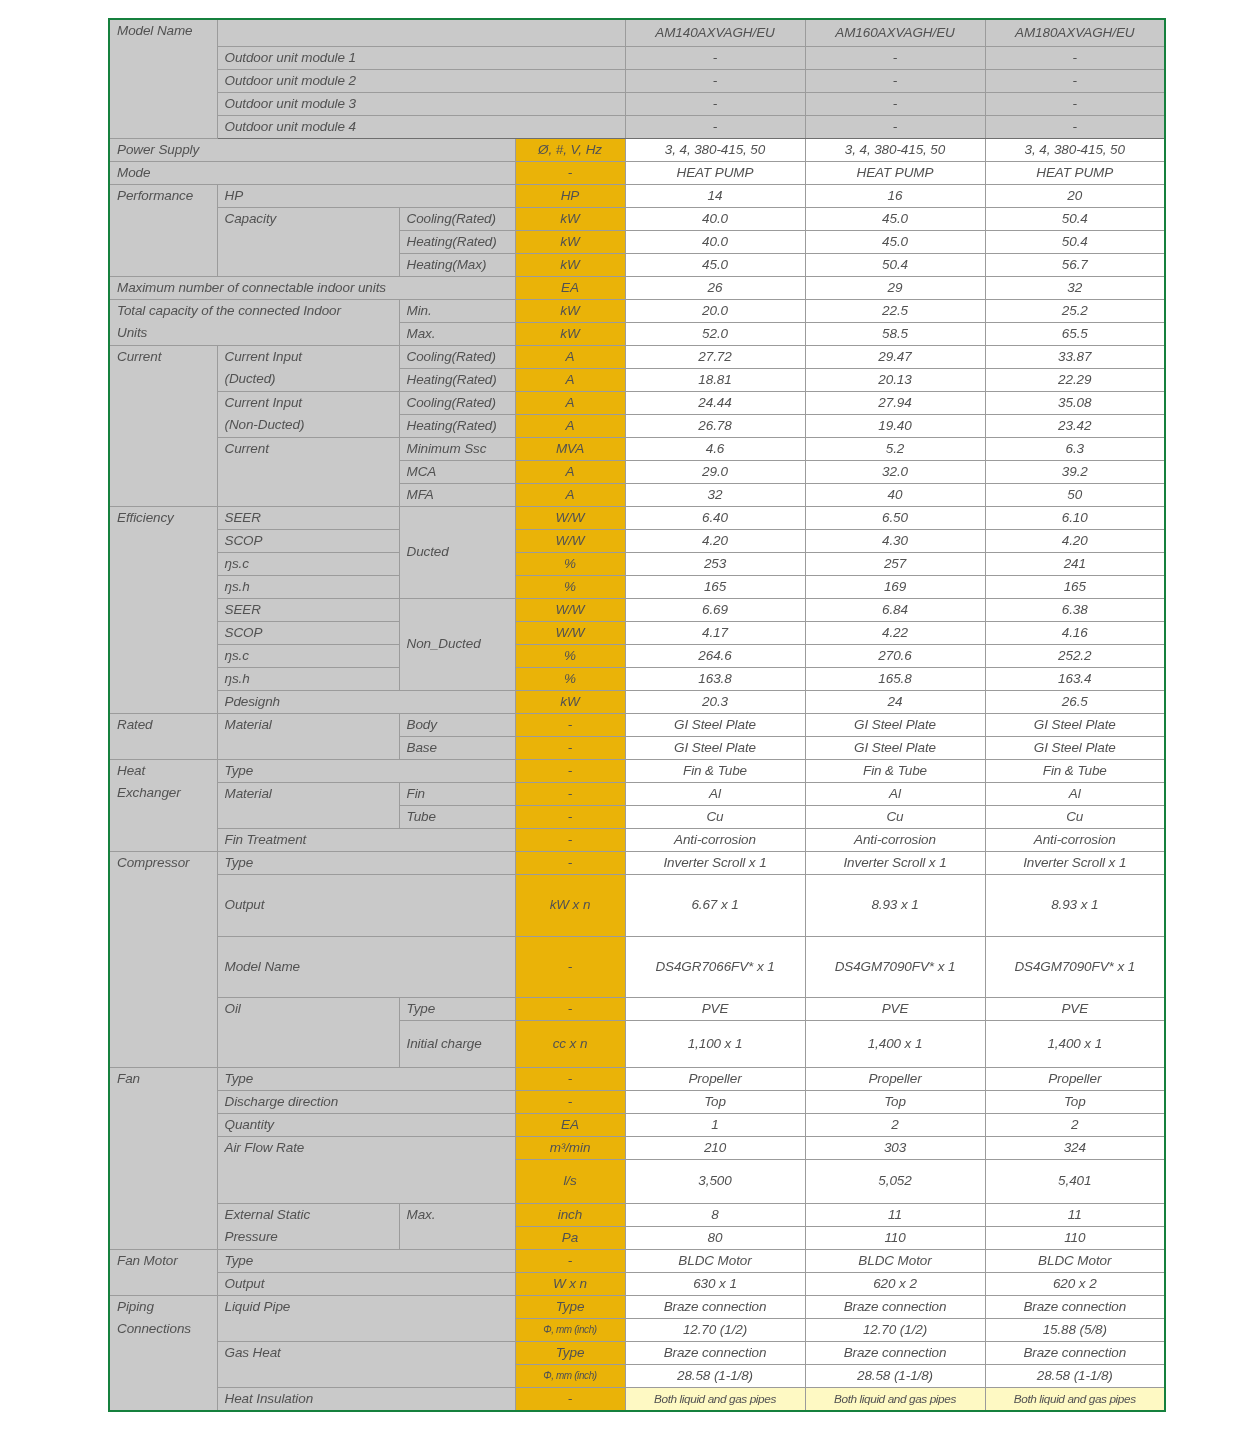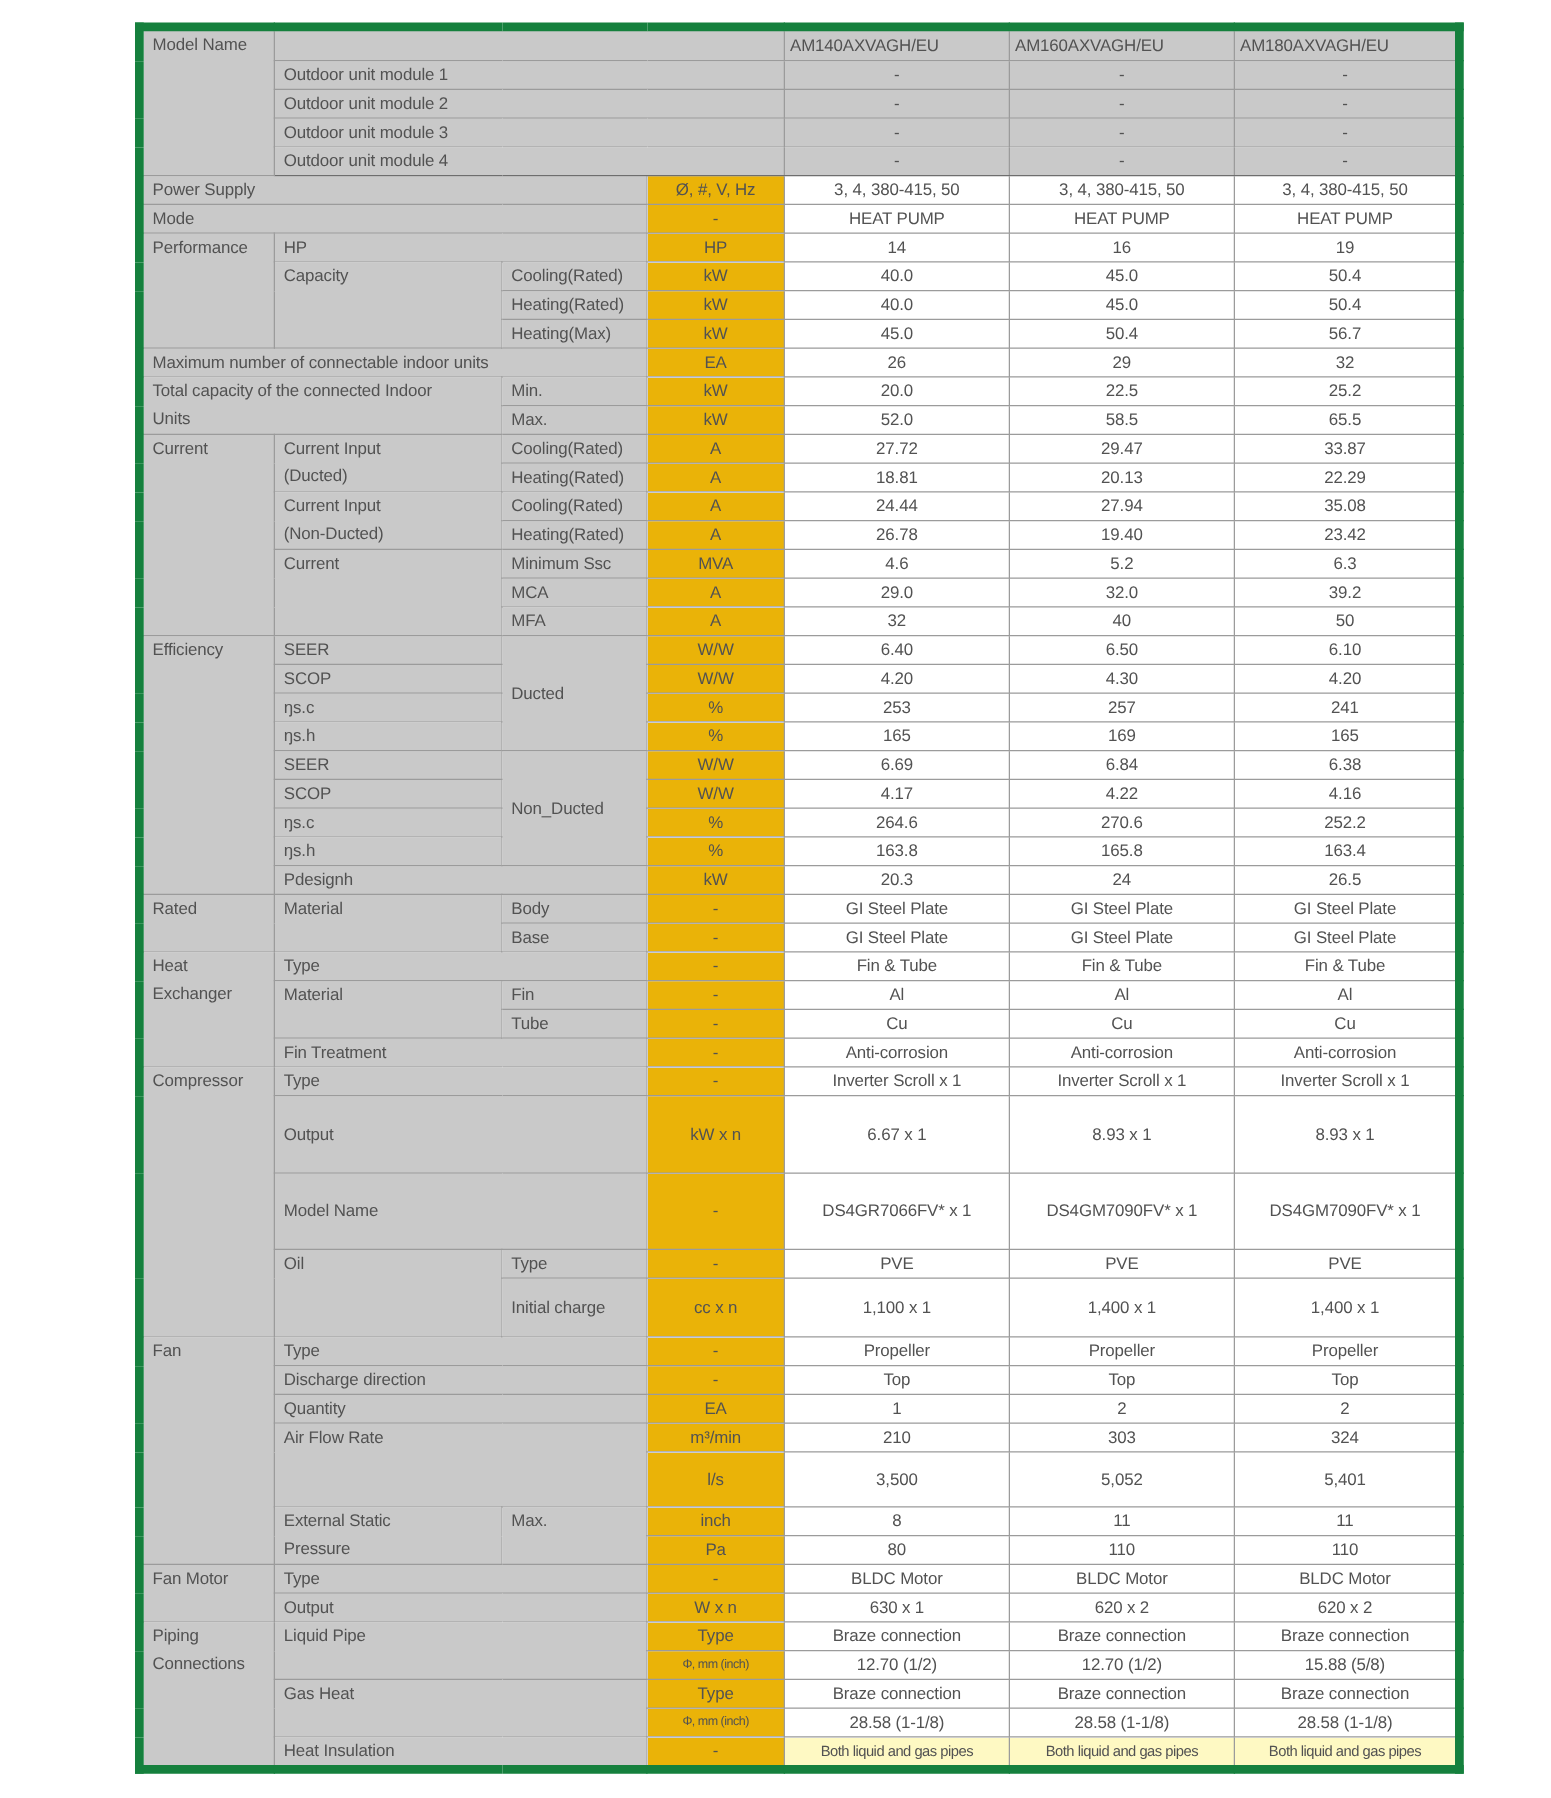--- a/index.html
+++ b/index.html
@@ -2,21 +2,22 @@
 <html><head>
 <meta charset="utf-8">
 <style>
   html,body{margin:0;padding:0;background:#ffffff;}
   body{width:1241px;height:1438px;font-family:"Liberation Sans","DejaVu Sans",sans-serif;}
   .table-wrap{position:absolute;left:108px;top:18px;}
   table.spec{
     border-collapse:collapse;
     table-layout:fixed;
     width:1056px;
-    border:7px solid #15803d;
+    border:2px solid #15803d;
+    font-style:italic;
   }
   td{
     border:1px solid #9b9b9b;
     font-size:13.5px;
     line-height:22px;
     color:#525252;
     letter-spacing:-0.1px;
     padding:0 4px;
     overflow:hidden;
     vertical-align:middle;
@@ -27,21 +28,21 @@
   tr:nth-child(38){height:62px;}
   tr:nth-child(39){height:61px;}
   tr:nth-child(41){height:47px;}
   tr:nth-child(46){height:44px;}
   tr:nth-child(55){height:21px;}
   tr:nth-child(5) td{border-bottom-color:#6e6e6e;}
   td.lab,td.labT,td.labC{background:#c9c9c9;text-align:left;padding:0 7px;}
   td.labT{vertical-align:top;}
   td.labC{vertical-align:middle;}
   td.unit,td.unitS{background:#eab308;text-align:center;}
-  td.hdr{background:#c9c9c9;}
+  td.hdr{background:#c9c9c9;text-align:center;}
   td.gdata{background:#c9c9c9;text-align:center;}
   td.data{background:#ffffff;text-align:center;}
   td.unitS{font-size:10px;letter-spacing:-0.4px;}
   td.dataS{background:#fef9c3;text-align:center;font-size:11.8px;letter-spacing:-0.4px;}
 </style>
 </head>
 <body>
 
 <div class="table-wrap">
   <table class="spec">
@@ -99,21 +100,21 @@
           <td class="data">HEAT PUMP</td>
           <td class="data">HEAT PUMP</td>
           <td class="data">HEAT PUMP</td>
         </tr>
         <tr>
           <td rowspan="4" class="labT">Performance</td>
           <td colspan="2" class="lab">HP</td>
           <td class="unit">HP</td>
           <td class="data">14</td>
           <td class="data">16</td>
-          <td class="data">19</td>
+          <td class="data">20</td>
         </tr>
         <tr>
           <td rowspan="3" class="labT">Capacity</td>
           <td class="lab">Cooling(Rated)</td>
           <td class="unit">kW</td>
           <td class="data">40.0</td>
           <td class="data">45.0</td>
           <td class="data">50.4</td>
         </tr>
         <tr>

